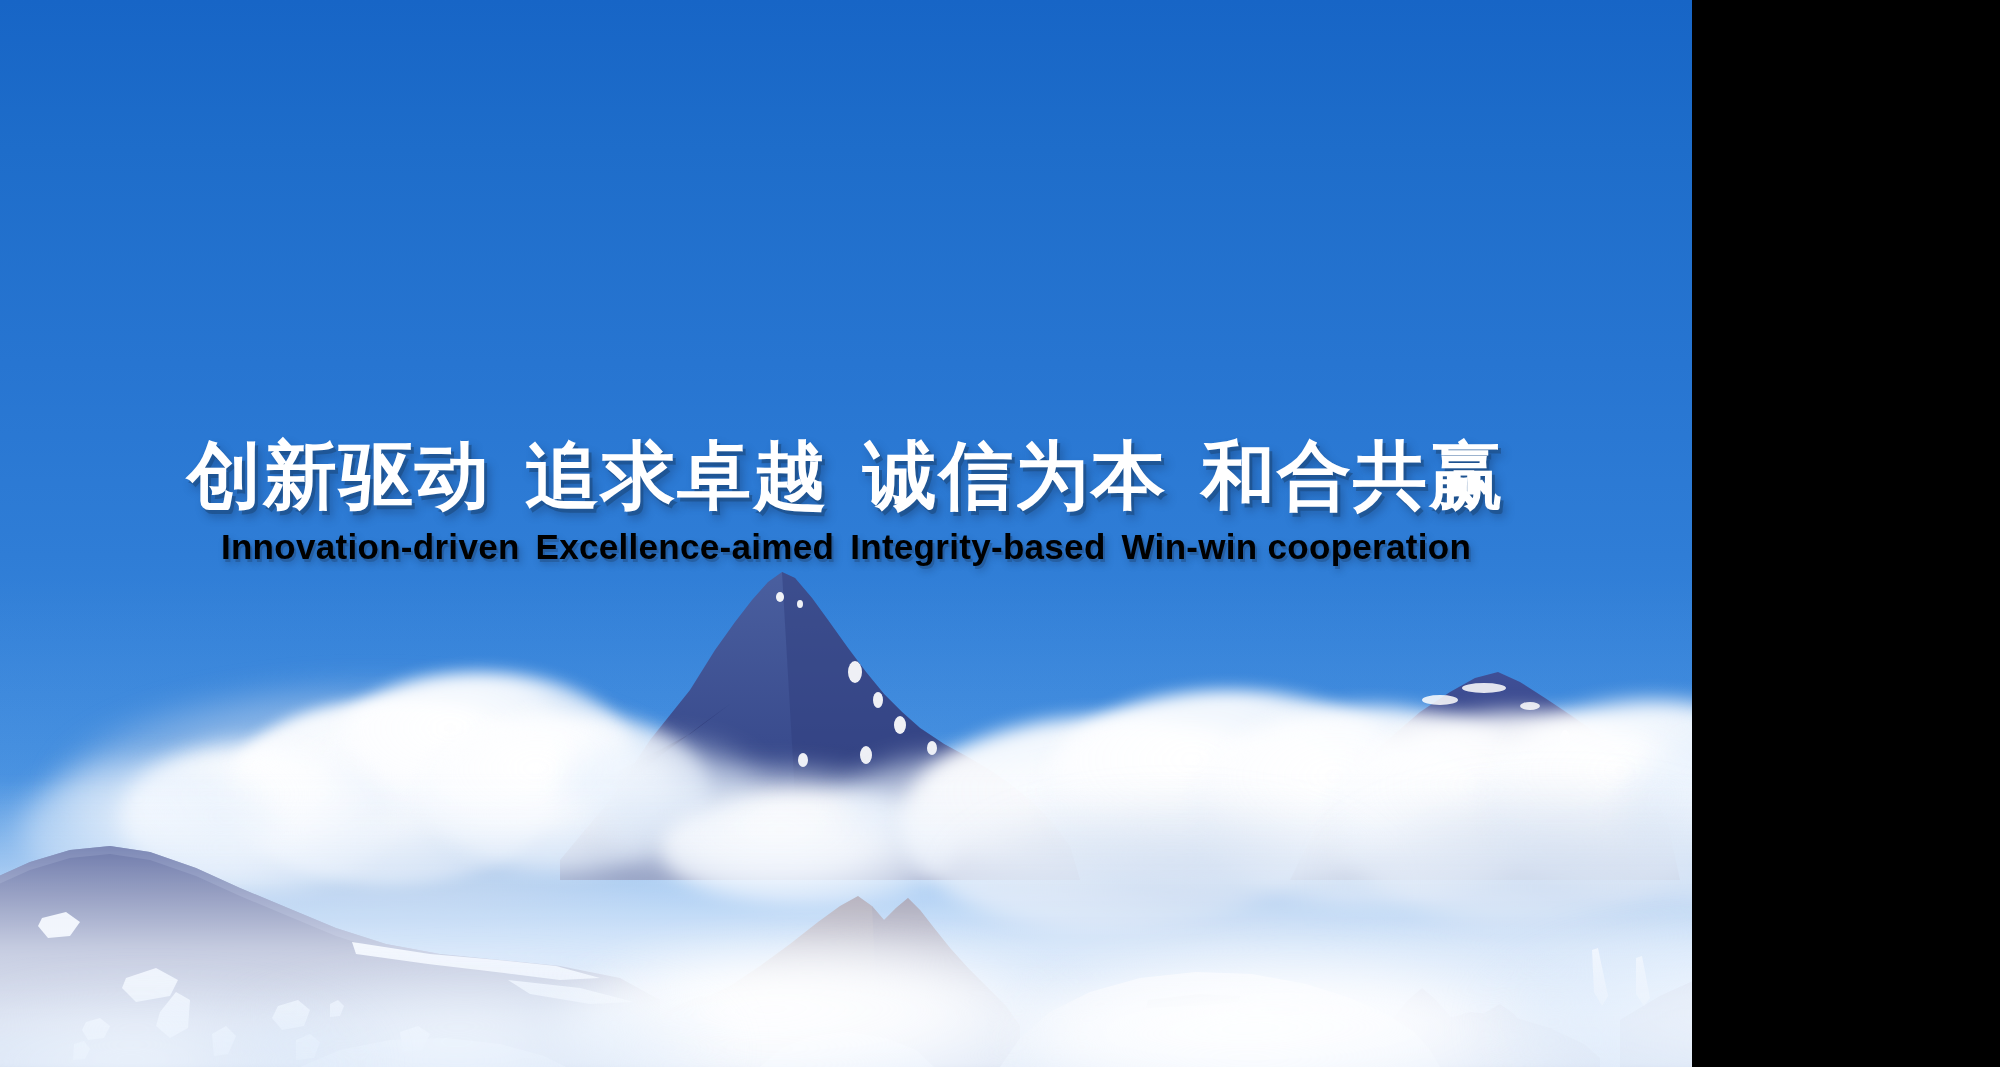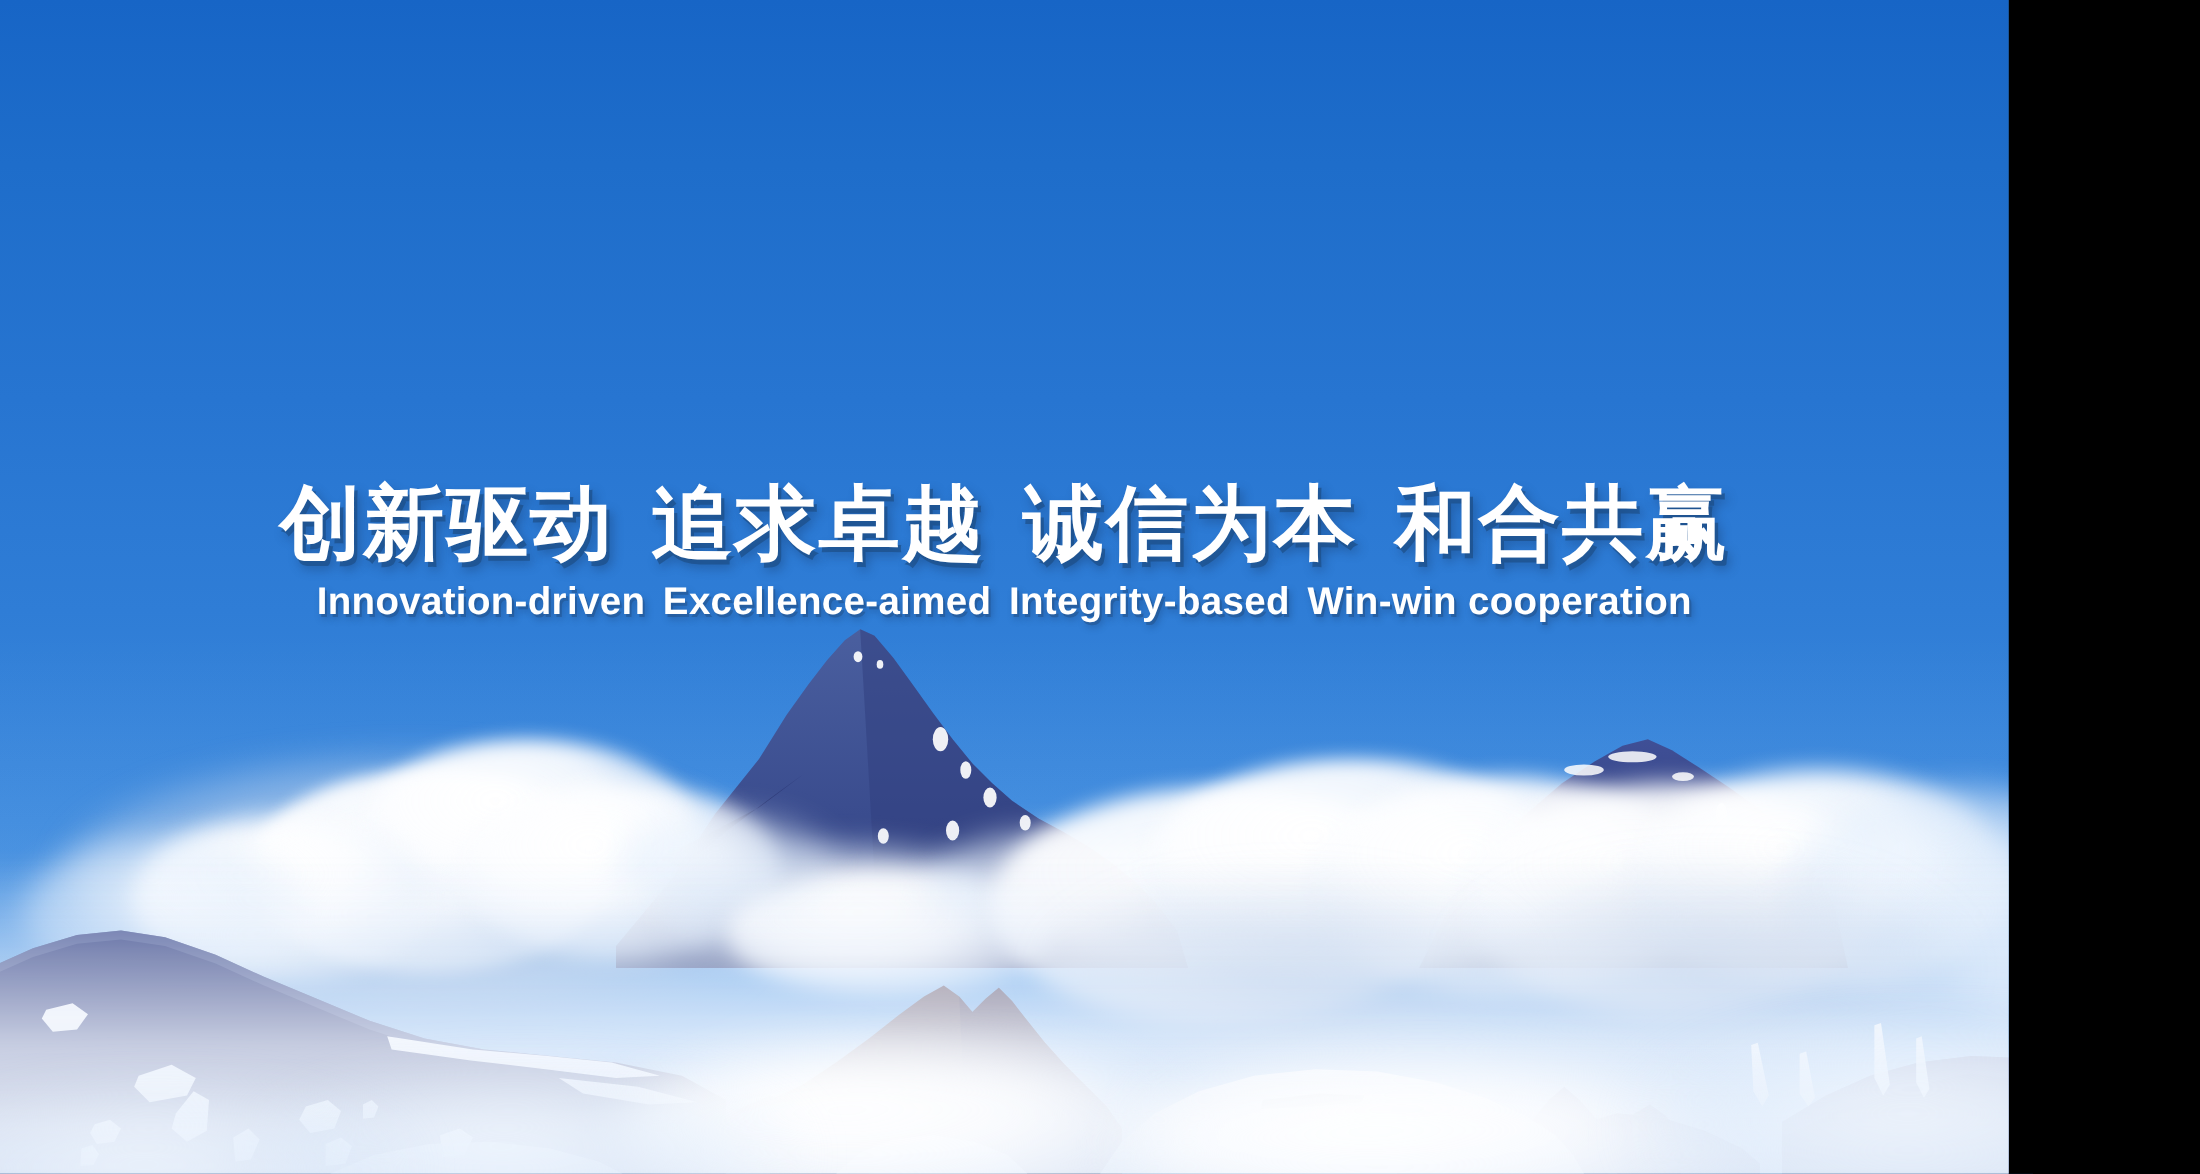--- a/index.html
+++ b/index.html
@@ -7,21 +7,21 @@
     margin: 0;
     padding: 0;
     background: #000;
   }
   body {
     font-family: "Liberation Sans", "DejaVu Sans", sans-serif;
   }
 
   .stage {
     position: relative;
-    width: 1826px;
+    width: 1692px;
     height: 1067px;
     overflow: hidden;
     background: #2a79d0;
   }
 
   
   .sky {
     position: absolute;
     inset: 0;
     background: linear-gradient(to bottom,
@@ -117,21 +117,21 @@
     line-height: 1.02;
     letter-spacing: 2px;
     white-space: nowrap;
     text-shadow:
        3px 4px 0px rgba(28,74,128,0.62),
        5px 7px 10px rgba(20,56,104,0.45);
   }
   .headline .gap { display:inline-block; width: 34px; }
   .subline {
     margin: 14px 0 0 0;
-    color: #ffffff;
+    color: #000000;
     font-weight: 700;
     font-size: 35px;
     letter-spacing: 0.3px;
     white-space: nowrap;
     text-shadow:
        2px 3px 0px rgba(34,82,138,0.55),
        3px 5px 7px rgba(22,60,110,0.42);
   }
   .subline .gap { display:inline-block; width: 16px; }
 </style>

